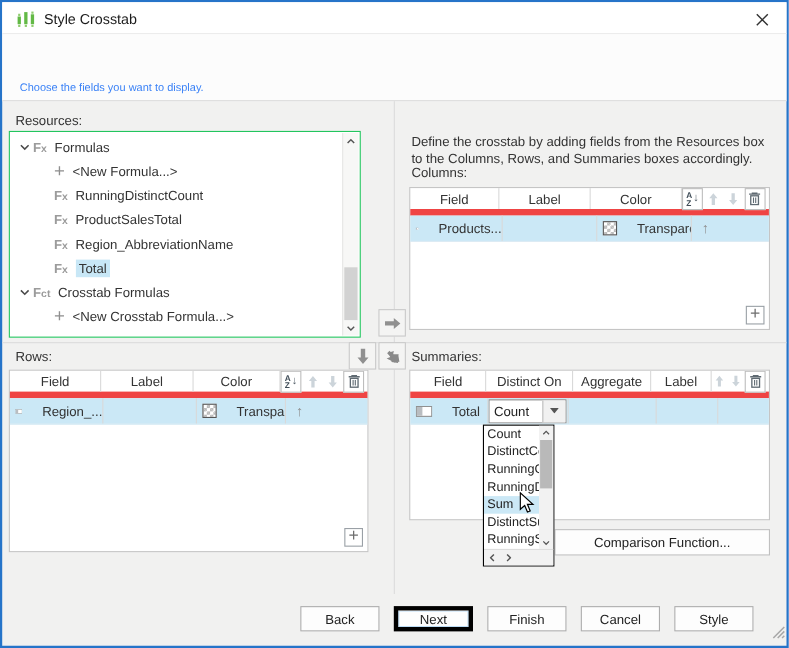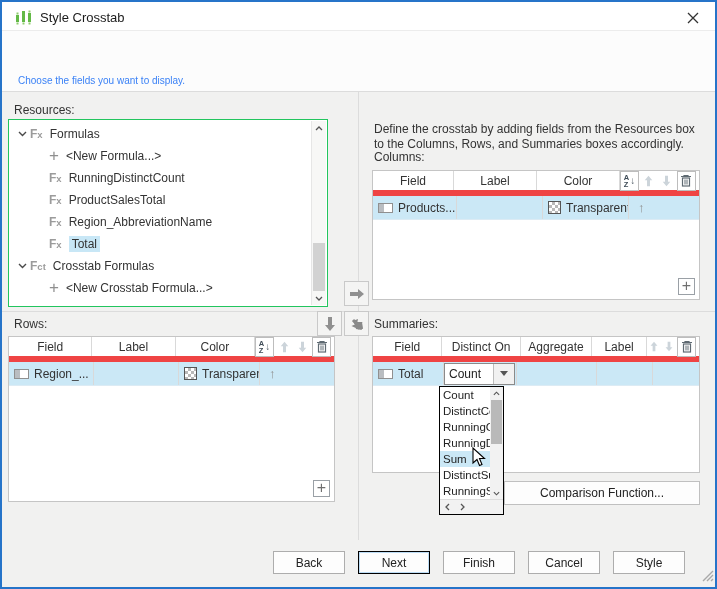--- a/index.html
+++ b/index.html
@@ -50,21 +50,21 @@
 
   
   .tbl{ position:absolute; background:#fff; border:1px solid #c5c5c5; }
   .hdr{ display:flex; height:25px; border-bottom:6px solid #ef4444; }
   .hcell{ border-right:1px solid #d9d9d9; display:flex; align-items:center; justify-content:center; font-size:12px; color:#333; }
   .hcell:last-child{ border-right:none; }
   .acts{ display:flex; align-items:center; justify-content:flex-end; gap:2px; padding-right:3px; }
   .ibtn{ width:19px; height:20px; background:#fff; border:1px solid #bdbdbd; display:flex; align-items:center; justify-content:center; }
   .iplain{ width:16px; height:20px; display:flex; align-items:center; justify-content:center; }
   .drow{ display:flex; height:24px; background:#cbe8f6; border-bottom:1px solid #dcebf4; }
-  .dcell{ border-right:1px solid #d9d9d9; display:flex; align-items:center; font-size:12px; color:#333; padding-left:5px; gap:5px; overflow:hidden; white-space:nowrap; }
+  .dcell{ border-right:1px solid #d9d9d9; display:flex; align-items:center; font-size:12px; color:#333; padding-left:5px; gap:18px; overflow:hidden; white-space:nowrap; }
   .dcell:last-child{ border-right:none; }
   .uparr{ color:#8f8f8f; font-size:13px; padding-left:4px; }
   .checker{ width:13px; height:13px; border:1px solid #555; flex:0 0 13px;
     background-color:#fff;
     background-image:linear-gradient(45deg,#b9b9b9 25%,transparent 25%,transparent 75%,#b9b9b9 75%),linear-gradient(45deg,#b9b9b9 25%,transparent 25%,transparent 75%,#b9b9b9 75%);
     background-size:6px 6px; background-position:0 0,3px 3px; }
   .addbtn{ position:absolute; right:4px; bottom:4px; width:17px; height:17px; background:#fff; border:1px solid #9aa0a6; color:#6f6f6f; font-size:16px; line-height:14px; text-align:center; cursor:pointer; }
   .azwrap{ display:flex; flex-direction:column; font-size:7.5px; font-weight:bold; color:#3f4c57; line-height:7px; }
   .azarr{ font-size:10px; color:#55606a; margin-left:1px; }
 
@@ -81,21 +81,21 @@
   .pvsb{ position:absolute; right:0; top:0; width:13px; height:112px; background:#f2f2f2; }
   .pvsb .sarr{ position:absolute; left:0; width:13px; height:12px; display:flex; align-items:center; justify-content:center; }
   .pvsb .thumb{ position:absolute; left:1px; top:13px; width:11px; height:44px; background:#b9b9b9; }
   .phsb{ position:absolute; left:0; top:112px; width:100%; height:15px; background:#f2f2f2; border-top:1px solid #ddd; display:flex; align-items:center; }
   .phsb .sarr{ width:15px; height:14px; display:flex; align-items:center; justify-content:center; }
 
   .cmpbtn{ position:absolute; left:504px; top:481px; width:196px; height:24px; background:#fdfdfd; border:1px solid #c0c0c0; font-size:12px; color:#222; display:flex; align-items:center; justify-content:center; cursor:pointer; }
 
   
   .fbtn{ position:absolute; top:551px; width:72px; height:23px; background:#fdfdfd; border:1px solid #adadad; font-size:12px; color:#222; display:flex; align-items:center; justify-content:center; cursor:pointer; }
-  .fbtn.default{ border:1px solid #000000; box-shadow:0 0 0 1px #bcdcf5 inset; }
+  .fbtn.default{ border:4px solid #000000; box-shadow:0 0 0 1px #bcdcf5 inset; }
   .grip{ position:absolute; right:3px; bottom:3px; }
 
   .cursor{ position:absolute; left:472px; top:447px; z-index:30; }
 </style>
 </head>
 <body>
 
 <div class="window">
 
   <div class="titlebar">

